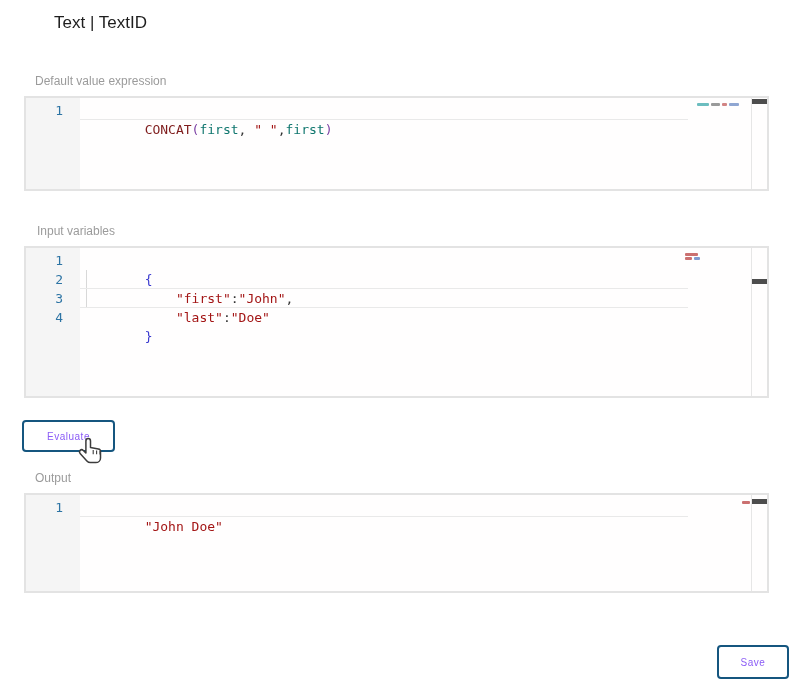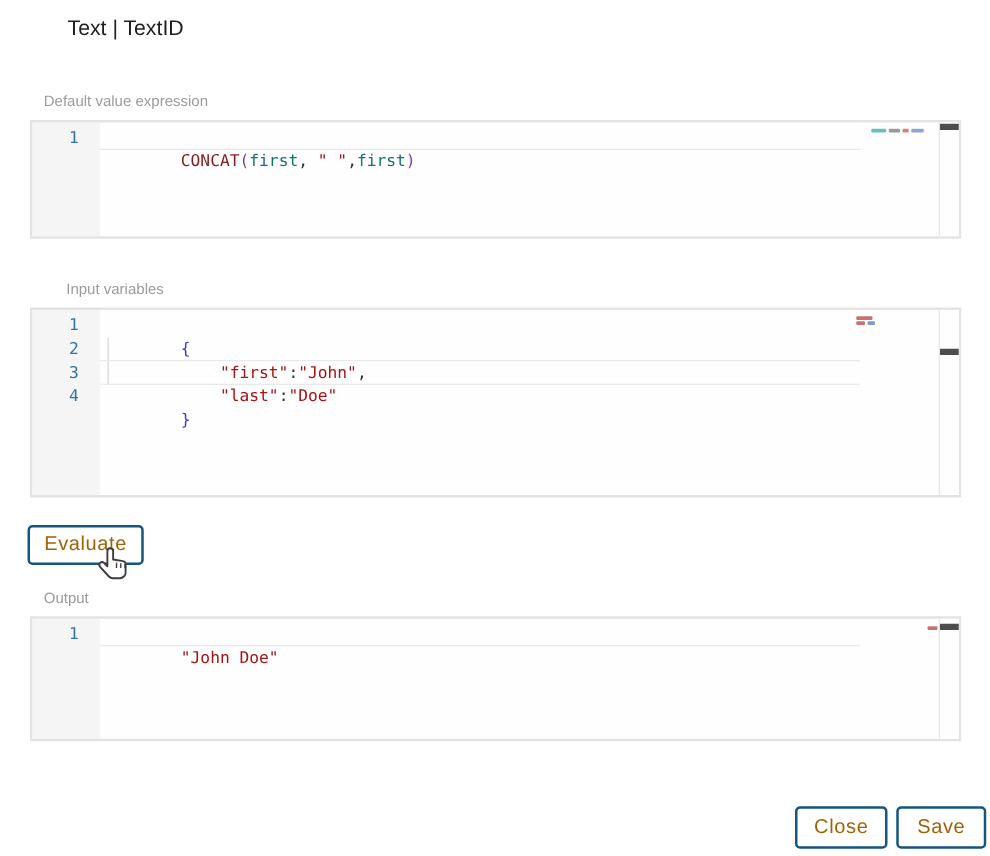--- a/index.html
+++ b/index.html
@@ -1,21 +1,21 @@
 <!DOCTYPE html>
 <html><head>
 <meta charset="utf-8">
 <style>
   html,body{margin:0;padding:0;background:#fff;}
   .stage{position:relative;width:792px;height:685px;background:#fff;overflow:hidden;
          font-family:"Liberation Sans",sans-serif;}
   .page-title{position:absolute;left:20px;top:13px;font-size:17px;font-weight:400;color:#1e1e1e;margin-left:34px;}
   .field-label{position:absolute;font-size:12px;color:#9b9b9b;}
   .lbl-expression{left:35px;top:74px;}
-  .lbl-input{left:53px;top:224px;text-align:center;}
+  .lbl-input{left:37px;top:224px;text-align:center;}
   .lbl-output{left:35px;top:471px;}
 
   .editor{position:absolute;left:24px;width:745px;border:2px solid #e3e3e3;background:#fffefe;
           box-sizing:border-box;}
   .ed-expression{top:96px;height:95px;}
   .ed-input{top:246px;height:152px;}
   .ed-output{top:493px;height:100px;}
 
   .gutter{position:absolute;left:0;top:0;bottom:0;width:54px;background:#f5f5f5;
           padding-top:3px;box-sizing:border-box;}
@@ -35,21 +35,21 @@
 
   .scrollbar{position:absolute;top:0;right:0;bottom:0;width:15px;background:#fffefe;
              border-left:1px solid #e6e6e6;}
   .thumb{position:absolute;left:0;width:15px;height:5px;background:#4d4d4d;}
 
   .minimap{position:absolute;display:flex;flex-direction:column;gap:1px;}
   .mm-row{display:flex;gap:2px;align-items:center;}
   .mm-dash{height:3px;border-radius:1px;}
 
   .btn{position:absolute;box-sizing:border-box;background:#fff;border:2px solid #15567f;
-       border-radius:4px;color:#a16207;font-size:16px;font-weight:500;letter-spacing:.5px;
+       border-radius:4px;color:#8b5cf6;font-size:10px;font-weight:500;letter-spacing:.5px;
        display:flex;align-items:center;justify-content:center;cursor:pointer;
        font-family:"Liberation Sans",sans-serif;}
   .btn-evaluate{left:22px;top:420px;width:93px;height:32px;}
   .btn-close{left:636px;top:645px;width:74px;height:34px;}
   .btn-save{left:717px;top:645px;width:72px;height:34px;}
 
   .hand-cursor{position:absolute;left:77px;top:436px;pointer-events:none;}
 </style>
 </head>
 <body>
@@ -145,20 +145,17 @@
     <div class="minimap" style="right:17px;top:6px;">
       <div class="mm-row">
         <div class="mm-dash" style="width:8px;background:#cb7070;"></div>
       </div>
     </div>
     <div class="scrollbar">
       <div class="thumb" style="top:4px;"></div>
     </div>
   </div>
 
-  <button class="btn btn-close">
-    <span>Close</span>
-  </button>
   <button class="btn btn-save">
     <span>Save</span>
   </button>
 
 </div>
 
 </body></html>

